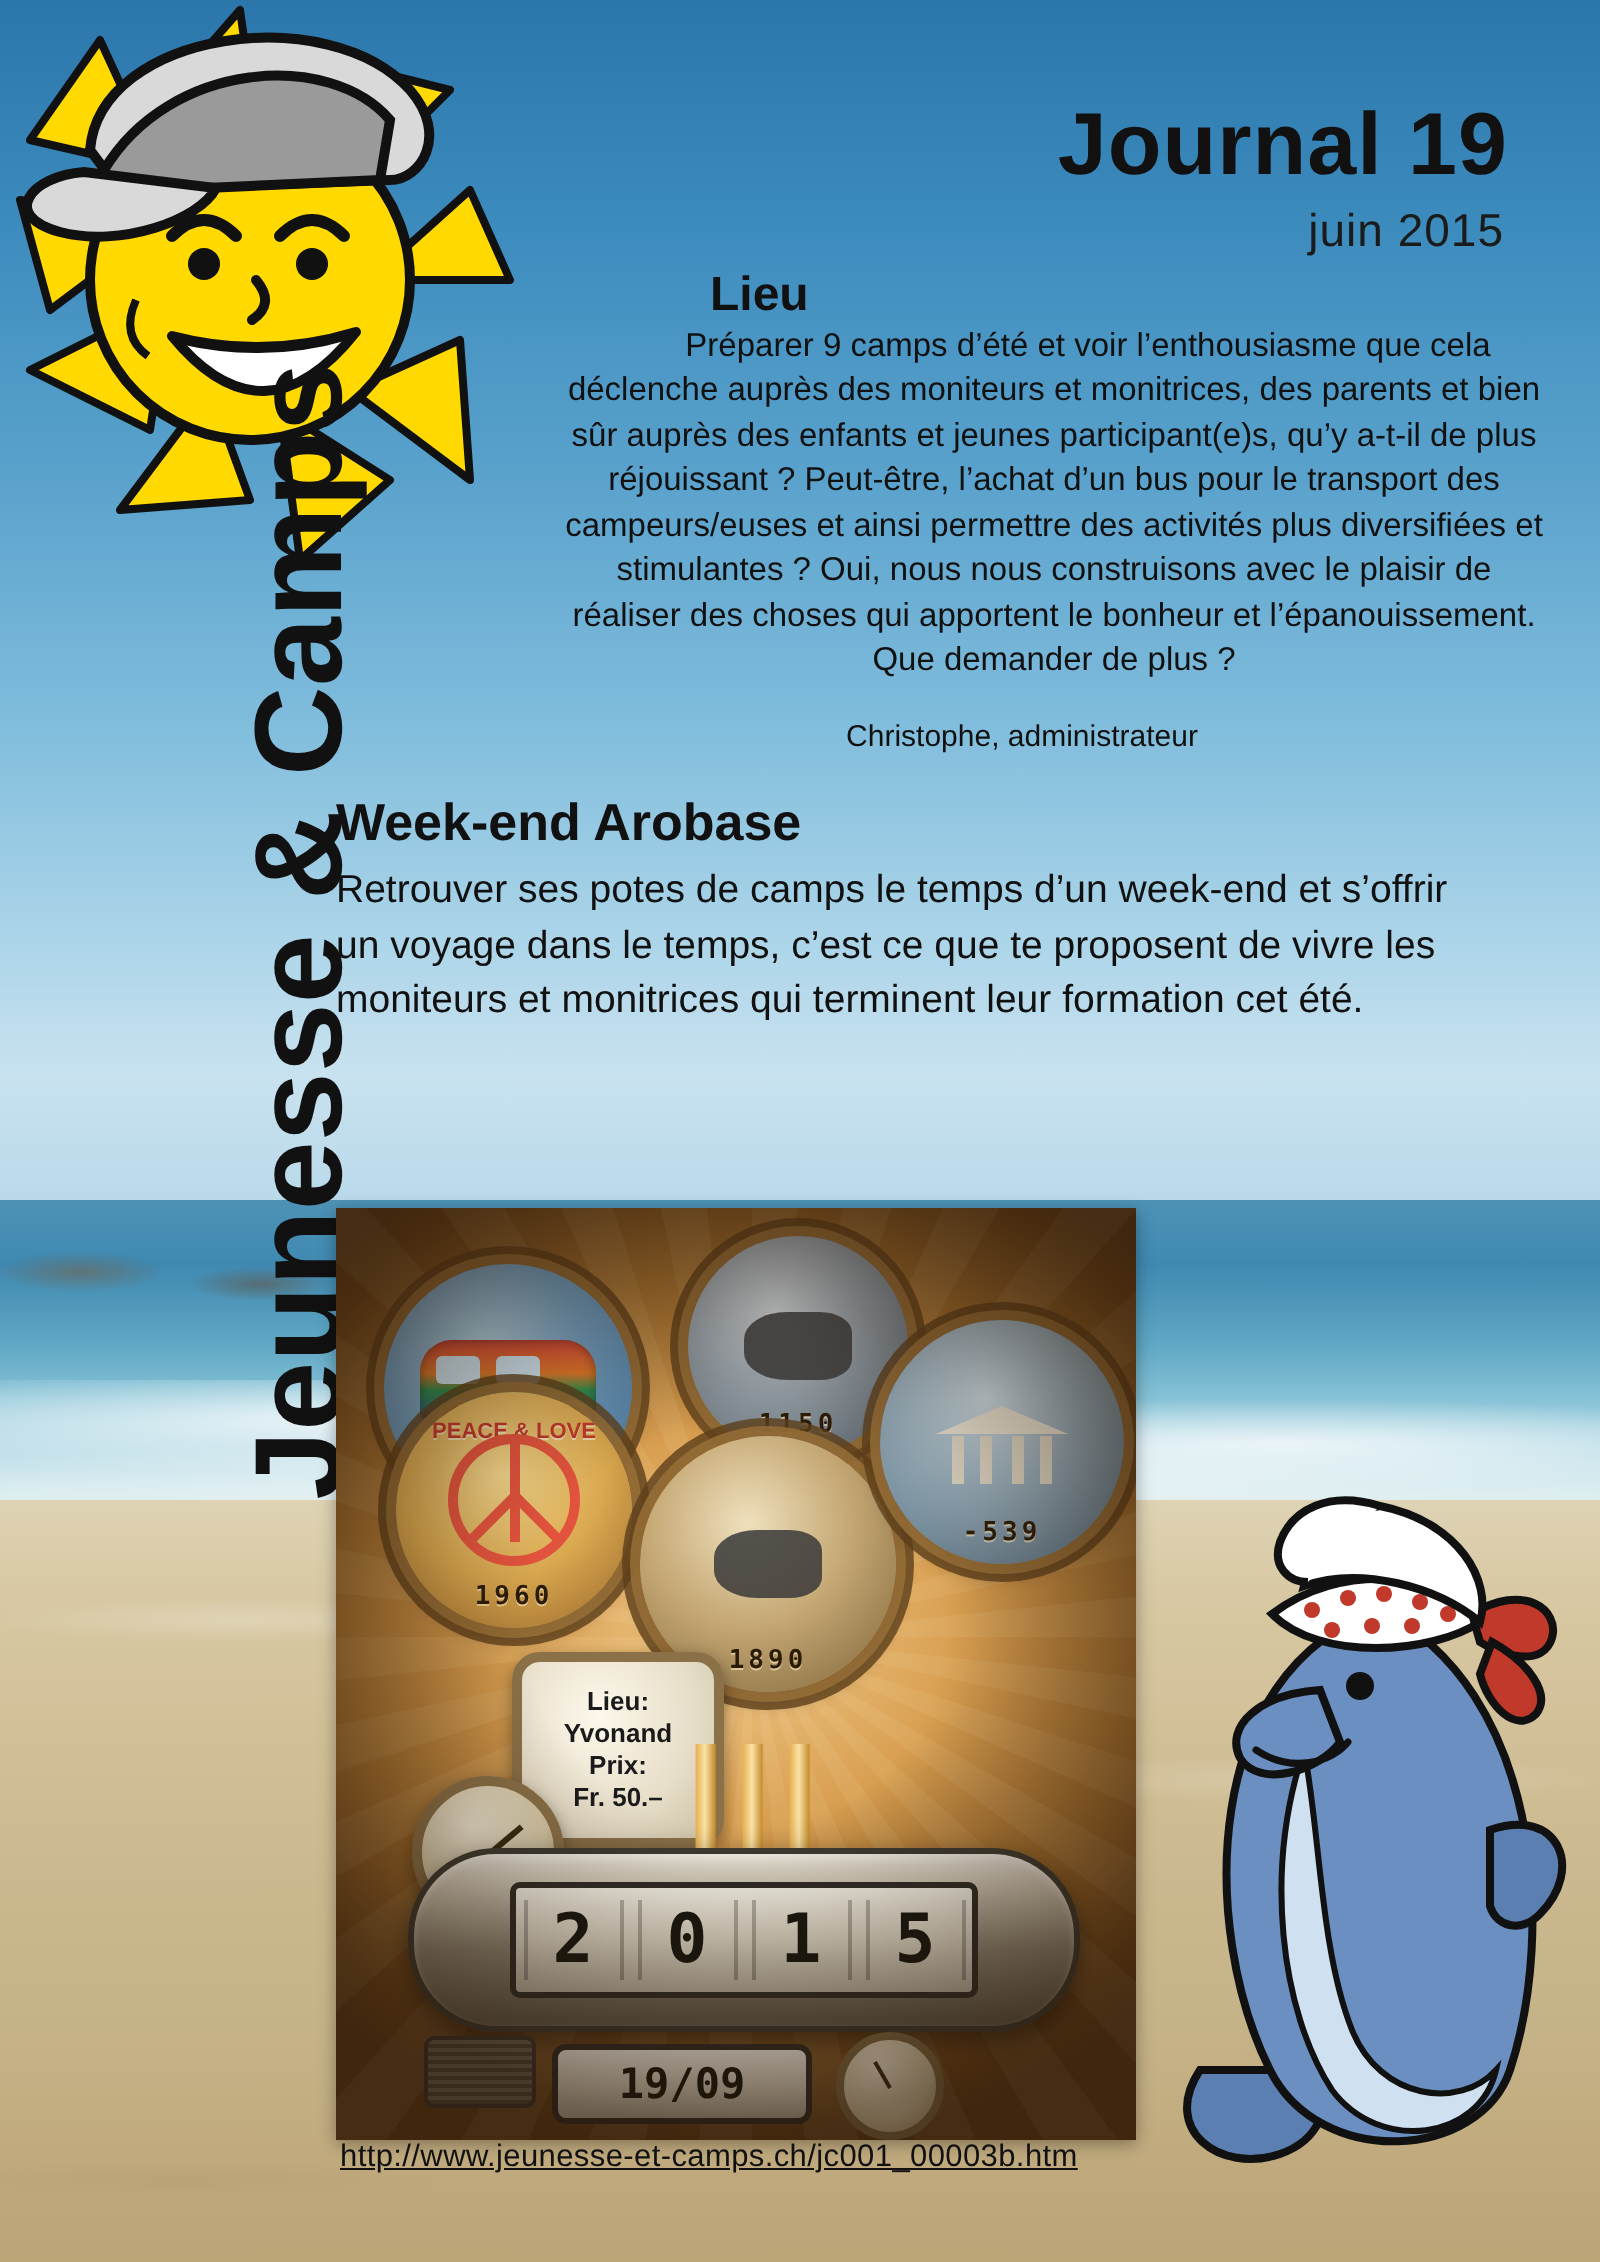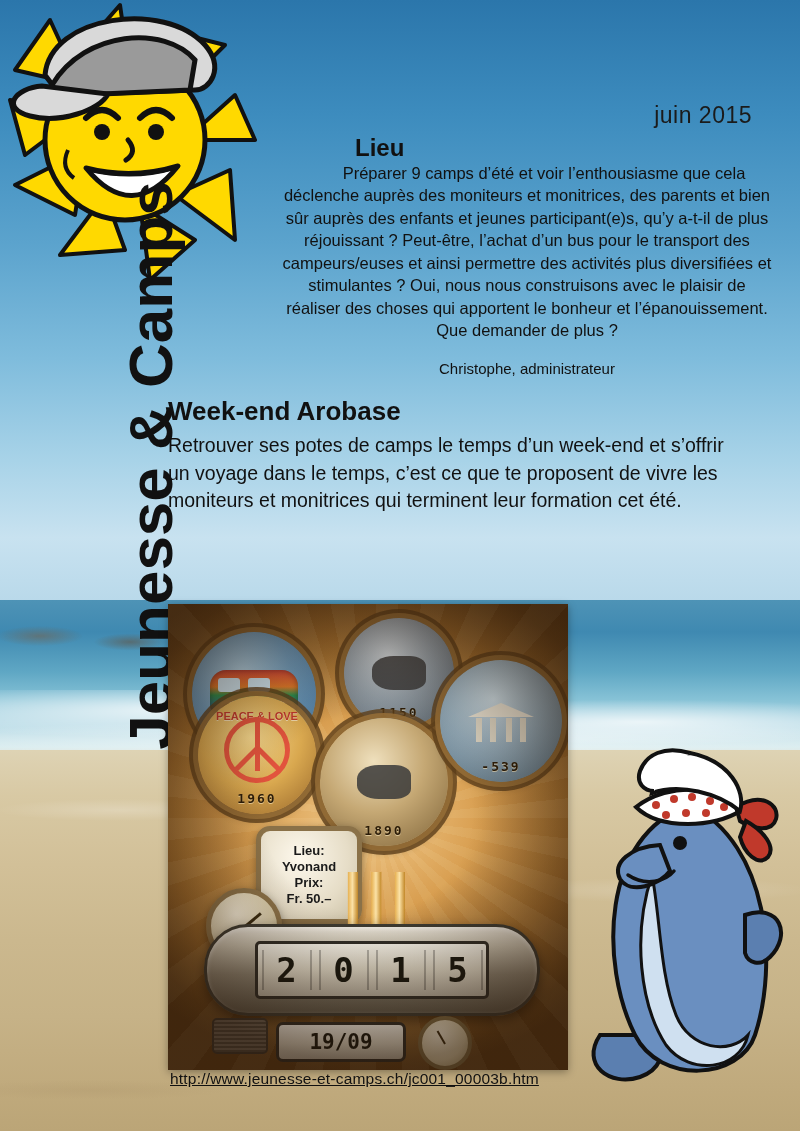--- a/index.html
+++ b/index.html
@@ -148,21 +148,21 @@
     top: 162px;
     width: 490px;
     font-size: 16.5px;
     line-height: 1.36;
     color: #111111;
     text-align: center;
     text-indent: 34px;
   }
   .edito-sign {
     position: absolute;
-    left: 282px;
+    left: 266px;
     top: 360px;
     width: 490px;
     text-align: center;
     font-size: 15px;
     color: #111111;
   }
 
   
   .arobase-title {
     position: absolute;
@@ -451,20 +451,21 @@
 
       <path d="M96 178 q46 56 92 -2 q-46 14 -92 2 Z" fill="#fff" stroke="#111" stroke-width="5" stroke-linejoin="round"></path>
       <path d="M100 180 q44 10 84 -2" fill="none" stroke="#111" stroke-width="4"></path>
 
       <path d="M78 160 q-8 18 6 28" fill="none" stroke="#111" stroke-width="4"></path>
     </svg>
   </div>
 
   <div class="vertical-title">Jeunesse &amp; Camps</div>
 
+  <div class="journal-title">Journal 19</div>
   <div class="journal-date">juin 2015</div>
 
   <div class="edito-title">Lieu</div>
   <div class="edito-body">Préparer 9 camps d’été et voir l’enthousiasme que cela déclenche auprès des moniteurs et monitrices, des parents et bien sûr auprès des enfants et jeunes participant(e)s, qu’y a-t-il de plus réjouissant ? Peut-être, l’achat d’un bus pour le transport des campeurs/euses et ainsi permettre des activités plus diversifiées et stimulantes ? Oui, nous nous construisons avec le plaisir de réaliser des choses qui apportent le bonheur et l’épanouissement. Que demander de plus ?</div>
   <div class="edito-sign">Christophe, administrateur</div>
 
   <div class="arobase-title">Week-end Arobase</div>
   <div class="arobase-body">
     <p>Retrouver ses potes de camps le temps d’un week-end et s’offrir un voyage dans le temps, c’est ce que te proposent de vivre les moniteurs et monitrices qui terminent leur formation cet été.</p>
   </div>

